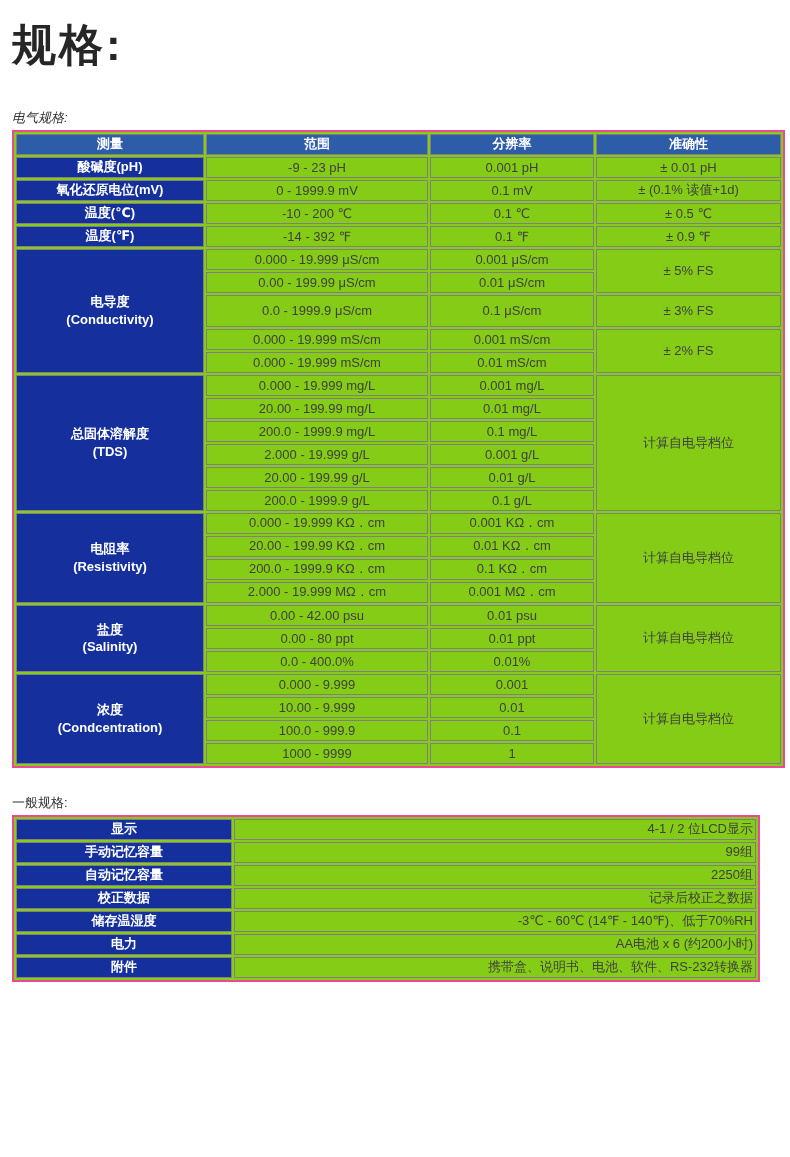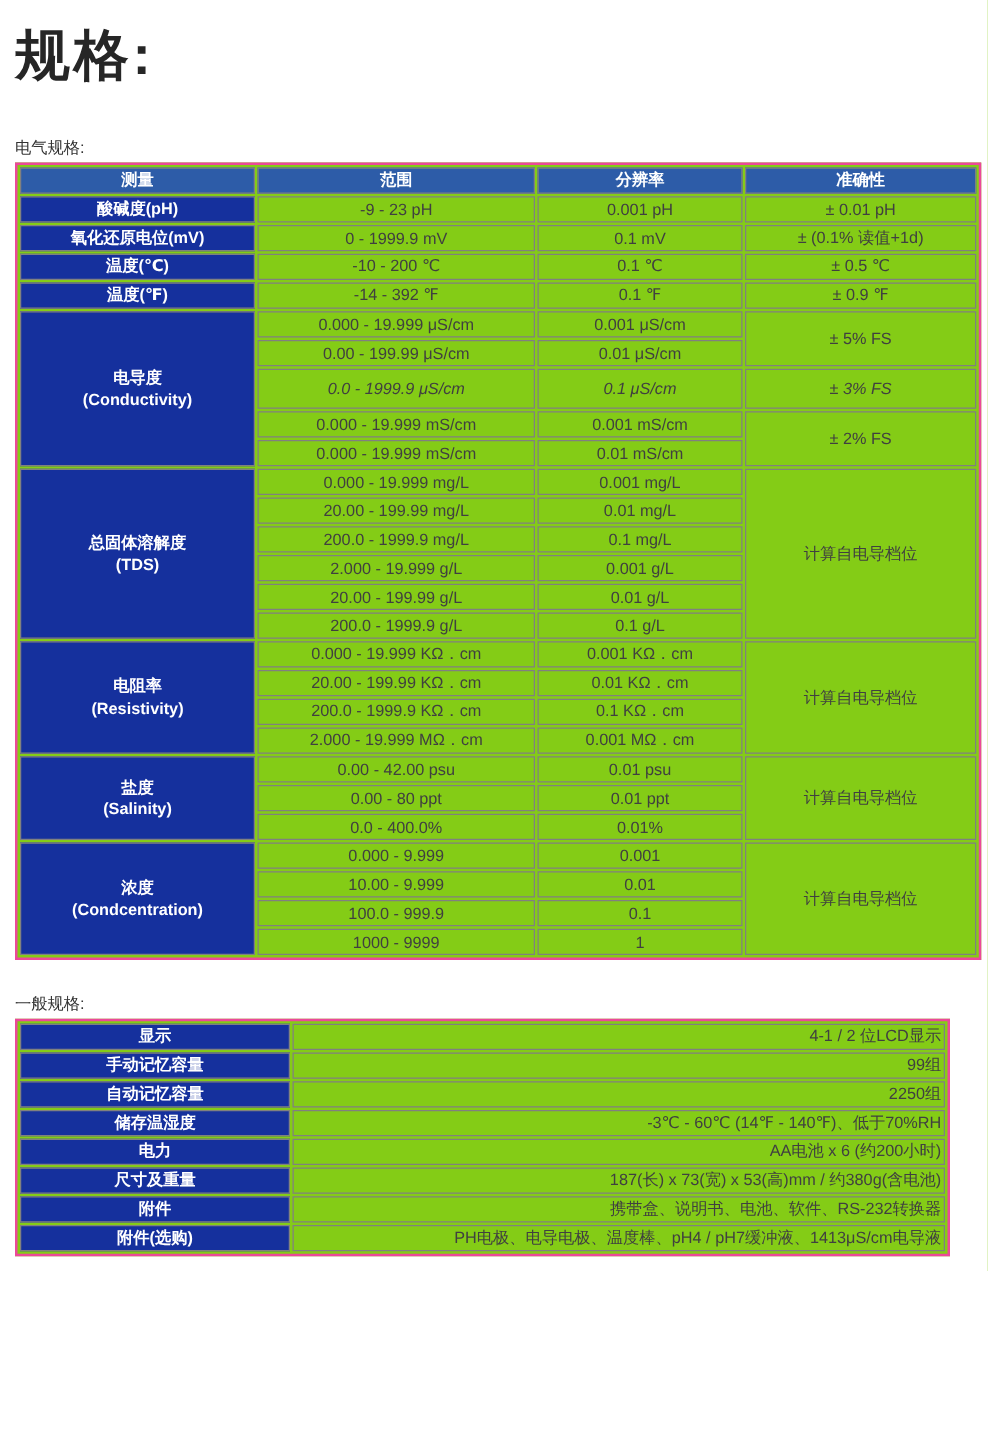--- a/index.html
+++ b/index.html
@@ -19,21 +19,21 @@
     letter-spacing: 3px;
     margin: 10px 0 0 0;
     line-height: 1.15;
   }
 
   .section-label {
     font-size: 13px;
     color: #333333;
     margin: 0 0 3px 0;
   }
-  .section-label.first { margin-top: 38px; }
+  .section-label.first { margin-top: 38px; font-style: italic; }
   .section-label.second { margin-top: 26px; }
 
   table.spec {
     border-collapse: separate;
     border-spacing: 2px;
     border: 2px solid #ec4899;
     background: #84cc16;
     table-layout: fixed;
   }
   table.spec th, table.spec td {
@@ -53,21 +53,21 @@
   }
   td.group {
     background: #15309d;
     color: #ffffff;
     font-weight: bold;
     text-align: center;
     vertical-align: middle;
   }
   td.group .g-cn, td.group .g-en { display: block; line-height: 1.35; }
   td.val { text-align: center; color: #404040; vertical-align: middle; }
-  tr.tall td { height: 30px; font-style: italic; }
+  tr.tall td { height: 30px; }
 
   table.elec { width: 769px; }
   table.gen  { width: 640px; }
   table.gen td.gval {
     text-align: right;
     padding-left: 3px;
     color: #404040;
   }
 </style>
 </head>
@@ -258,35 +258,31 @@
       </tr>
       <tr>
         <td class="group">手动记忆容量</td>
         <td class="gval">99组</td>
       </tr>
       <tr>
         <td class="group">自动记忆容量</td>
         <td class="gval">2250组</td>
       </tr>
       <tr>
+        <td class="group">校正数据</td>
+        <td class="gval">记录后校正之数据</td>
+      </tr>
+      <tr>
         <td class="group">储存温湿度</td>
         <td class="gval">-3℃ - 60℃ (14℉ - 140℉)、低于70%RH</td>
       </tr>
       <tr>
         <td class="group">电力</td>
         <td class="gval">AA电池 x 6 (约200小时)</td>
       </tr>
       <tr>
-        <td class="group">尺寸及重量</td>
-        <td class="gval">187(长) x 73(宽) x 53(高)mm / 约380g(含电池)</td>
-      </tr>
-      <tr>
         <td class="group">附件</td>
         <td class="gval">携带盒、说明书、电池、软件、RS-232转换器</td>
       </tr>
-      <tr>
-        <td class="group">附件(选购)</td>
-        <td class="gval">PH电极、电导电极、温度棒、pH4 / pH7缓冲液、1413μS/cm电导液</td>
-      </tr>
     </tbody>
   </table>
 
 </div>
 
 </body></html>

